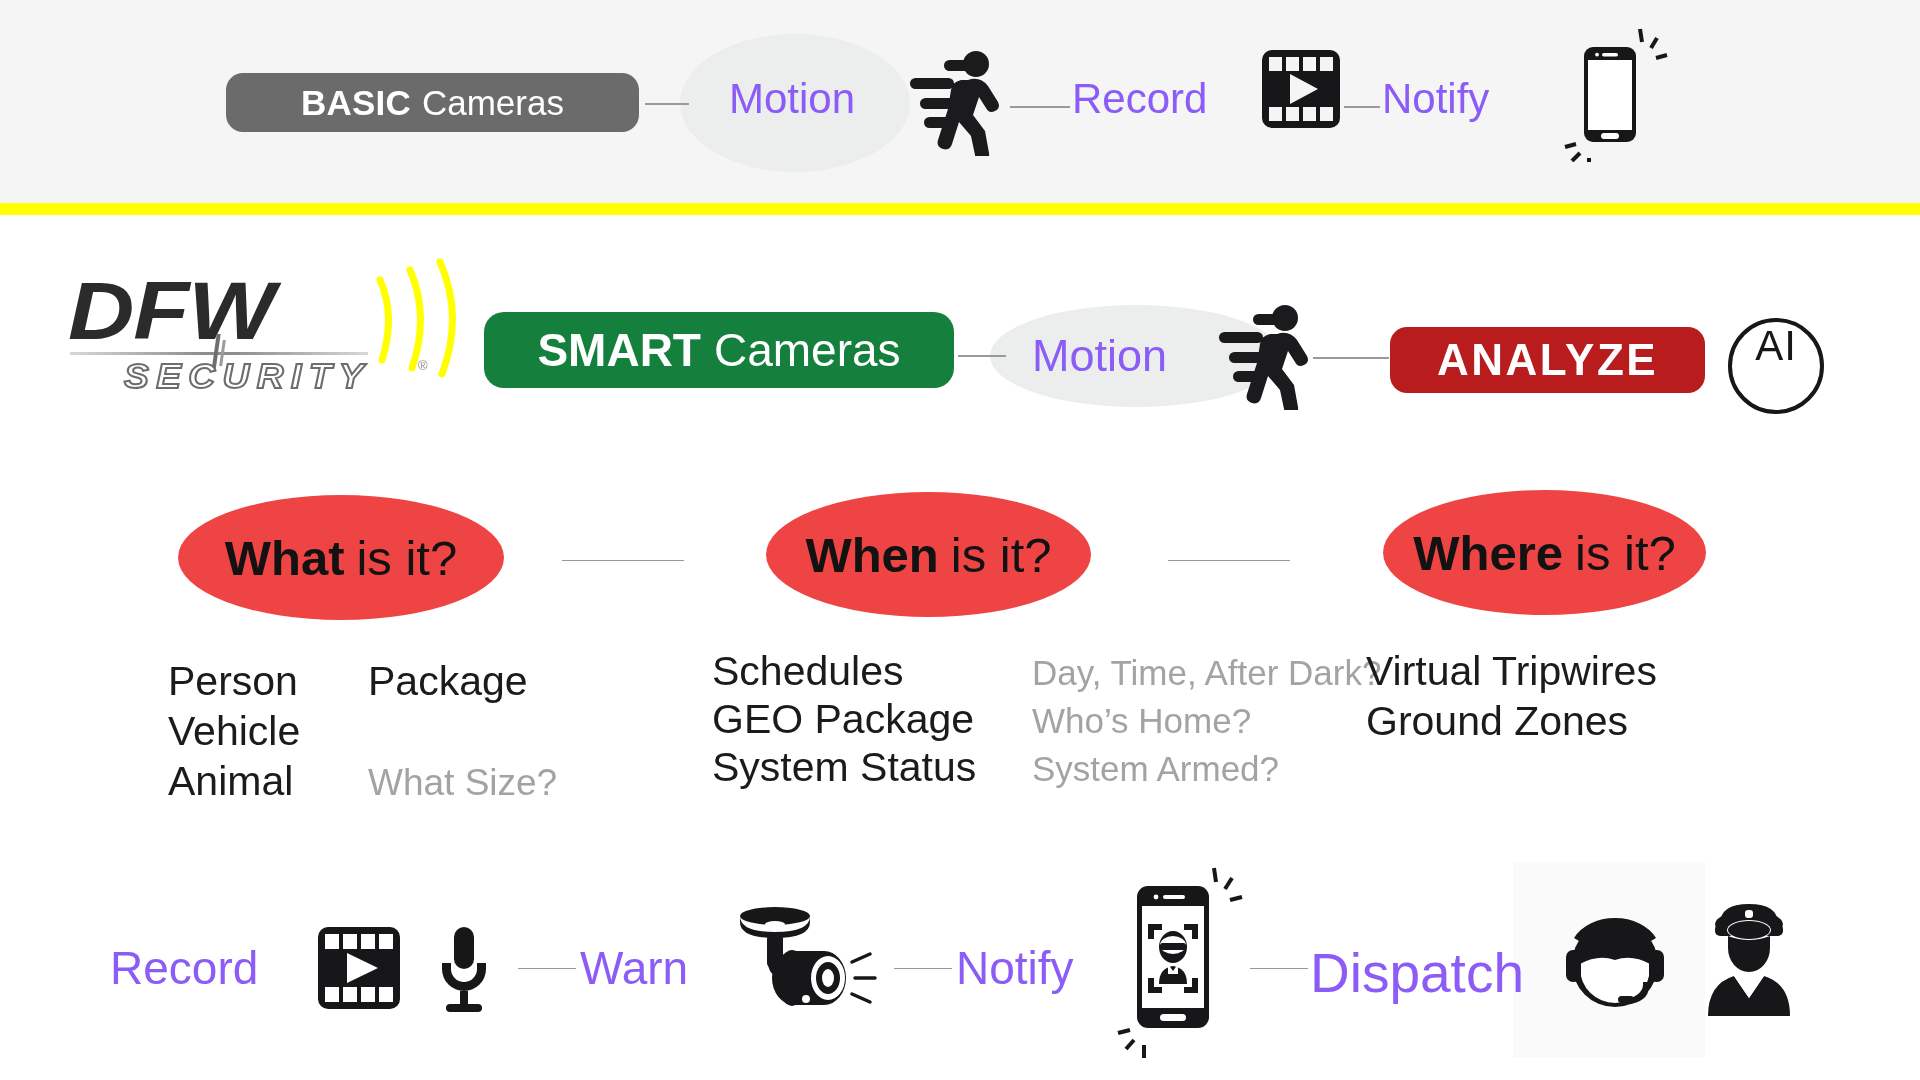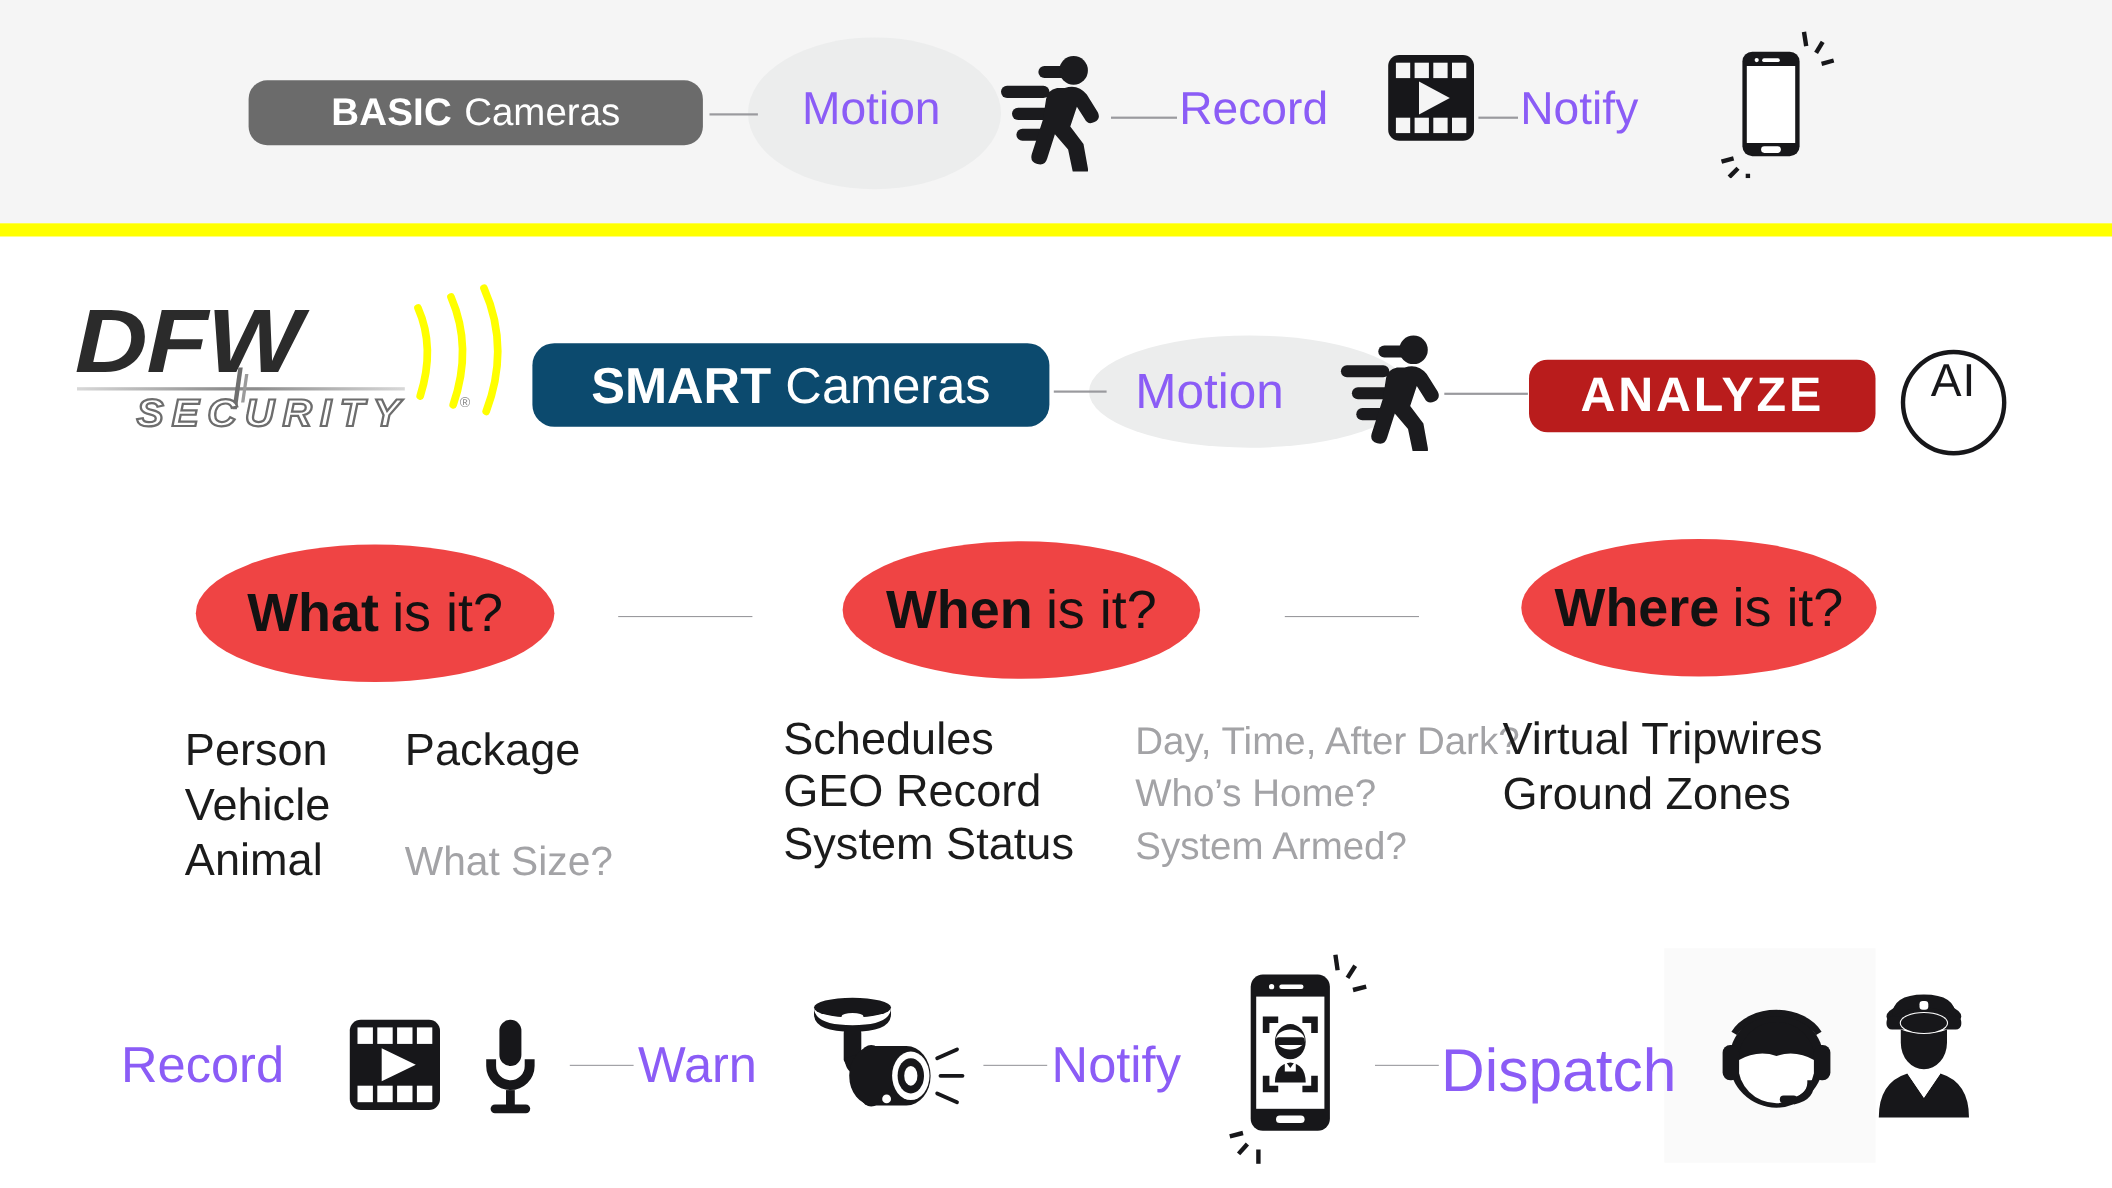--- a/index.html
+++ b/index.html
@@ -28,21 +28,21 @@
   }
   .pill.basic{
     position:absolute;left:226px;top:73px;width:413px;height:59px;
     background:#6b6b6b;border-radius:17px;
   }
   .pill.basic .b{font-weight:bold;font-size:35px;letter-spacing:.2px;}
   .pill.basic .n{font-weight:normal;font-size:35px;margin-left:11px;}
 
   .pill.smart{
     position:absolute;left:484px;top:312px;width:470px;height:76px;
-    background:#0c4a6e;border-radius:20px;
+    background:#15803d;border-radius:20px;
   }
   .pill.smart .b{font-weight:bold;font-size:46px;}
   .pill.smart .n{font-weight:normal;font-size:46px;margin-left:13px;}
 
   .pill.analyze{
     position:absolute;left:1390px;top:327px;width:315px;height:66px;
     background:#b91c1c;border-radius:17px;
   }
   .pill.analyze span{font-weight:bold;font-size:44px;letter-spacing:2.5px;}
 
@@ -303,21 +303,21 @@
       <span class="secondary">What Size?</span>
     </div>
   </div>
 
   <div class="col col-when">
     <div class="row">
       <span class="primary">Schedules</span>
       <span class="secondary">Day, Time, After Dark?</span>
     </div>
     <div class="row">
-      <span class="primary">GEO Record</span>
+      <span class="primary">GEO Package</span>
       <span class="secondary">Who’s Home?</span>
     </div>
     <div class="row">
       <span class="primary">System Status</span>
       <span class="secondary">System Armed?</span>
     </div>
   </div>
 
   <div class="col col-where">
     <div class="row">

